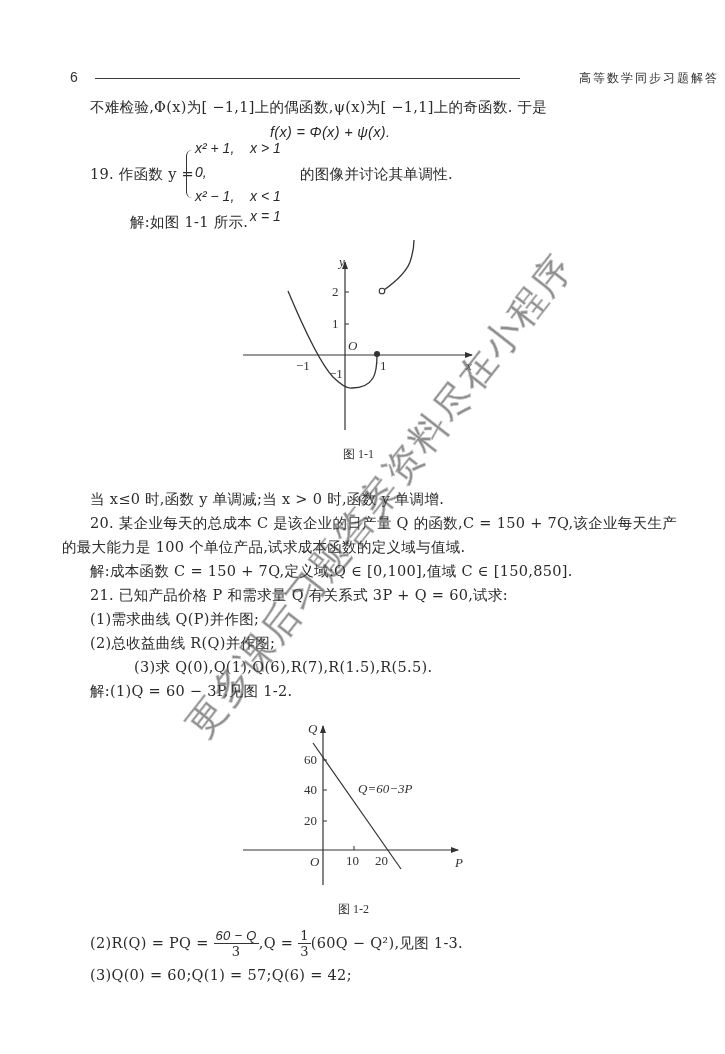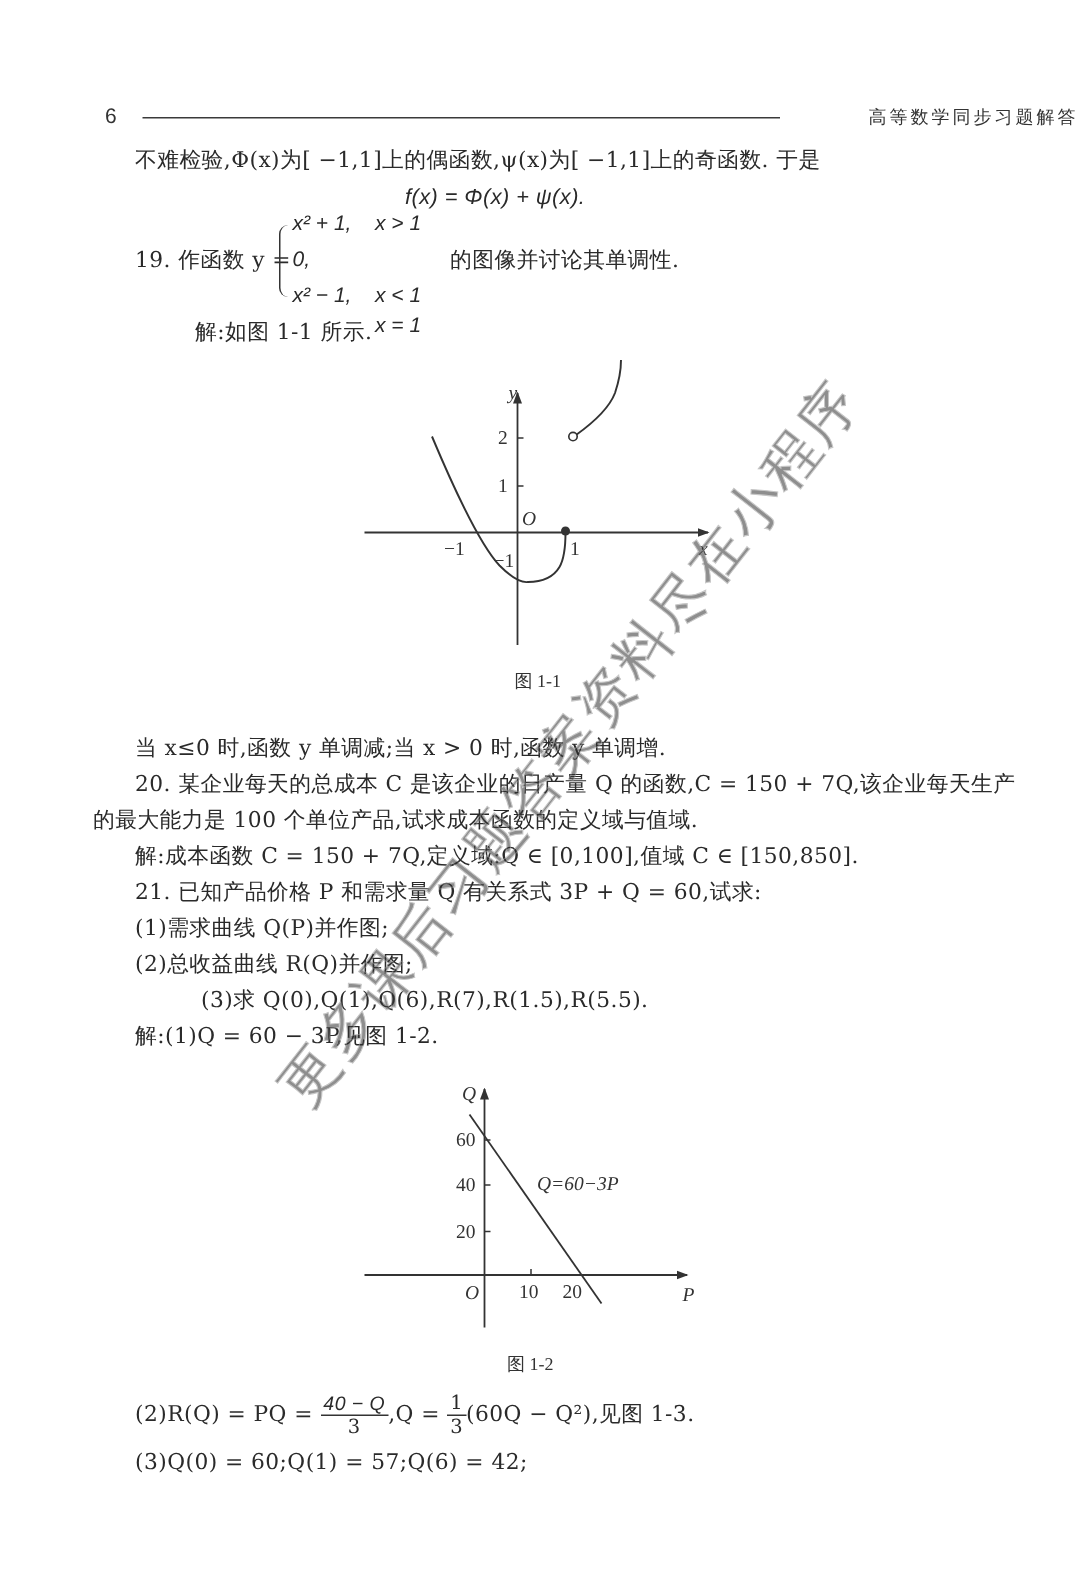--- a/index.html
+++ b/index.html
@@ -107,21 +107,21 @@
 <div>
   <div class="abs txt" style="left:90px; top:585px;">21. 已知产品价格 P 和需求量 Q 有关系式 3P + Q = 60,试求:</div>
   <div class="abs txt" style="left:90px; top:609px;text-align:right;">(1)需求曲线 Q(P)并作图;</div>
   <div class="abs txt" style="left:90px; top:633px;">(2)总收益曲线 R(Q)并作图;</div>
   <div class="abs txt" style="left:90px; top:657px;margin-left:44px;">(3)求 Q(0),Q(1),Q(6),R(7),R(1.5),R(5.5).</div>
   <div class="abs txt" style="left:90px; top:681px;">解:(1)Q = 60 − 3P,见图 1-2.</div>
 
   <div class="abs txt" style="left:90px; top:928px;">
     <span>(2)R(Q) = PQ =</span>
     <span class="frac">
-      <span class="num it">40 − Q</span>
+      <span class="num it">60 − Q</span>
       <span class="den">3</span>
     </span><span>,Q =</span>
     <span class="frac">
       <span class="num">1</span>
       <span class="den">3</span>
     </span><span>(60Q − Q²),见图 1-3.</span>
   </div>
   <div class="abs txt" style="left:90px; top:965px;">(3)Q(0) = 60;Q(1) = 57;Q(6) = 42;</div>
 </div>
 

